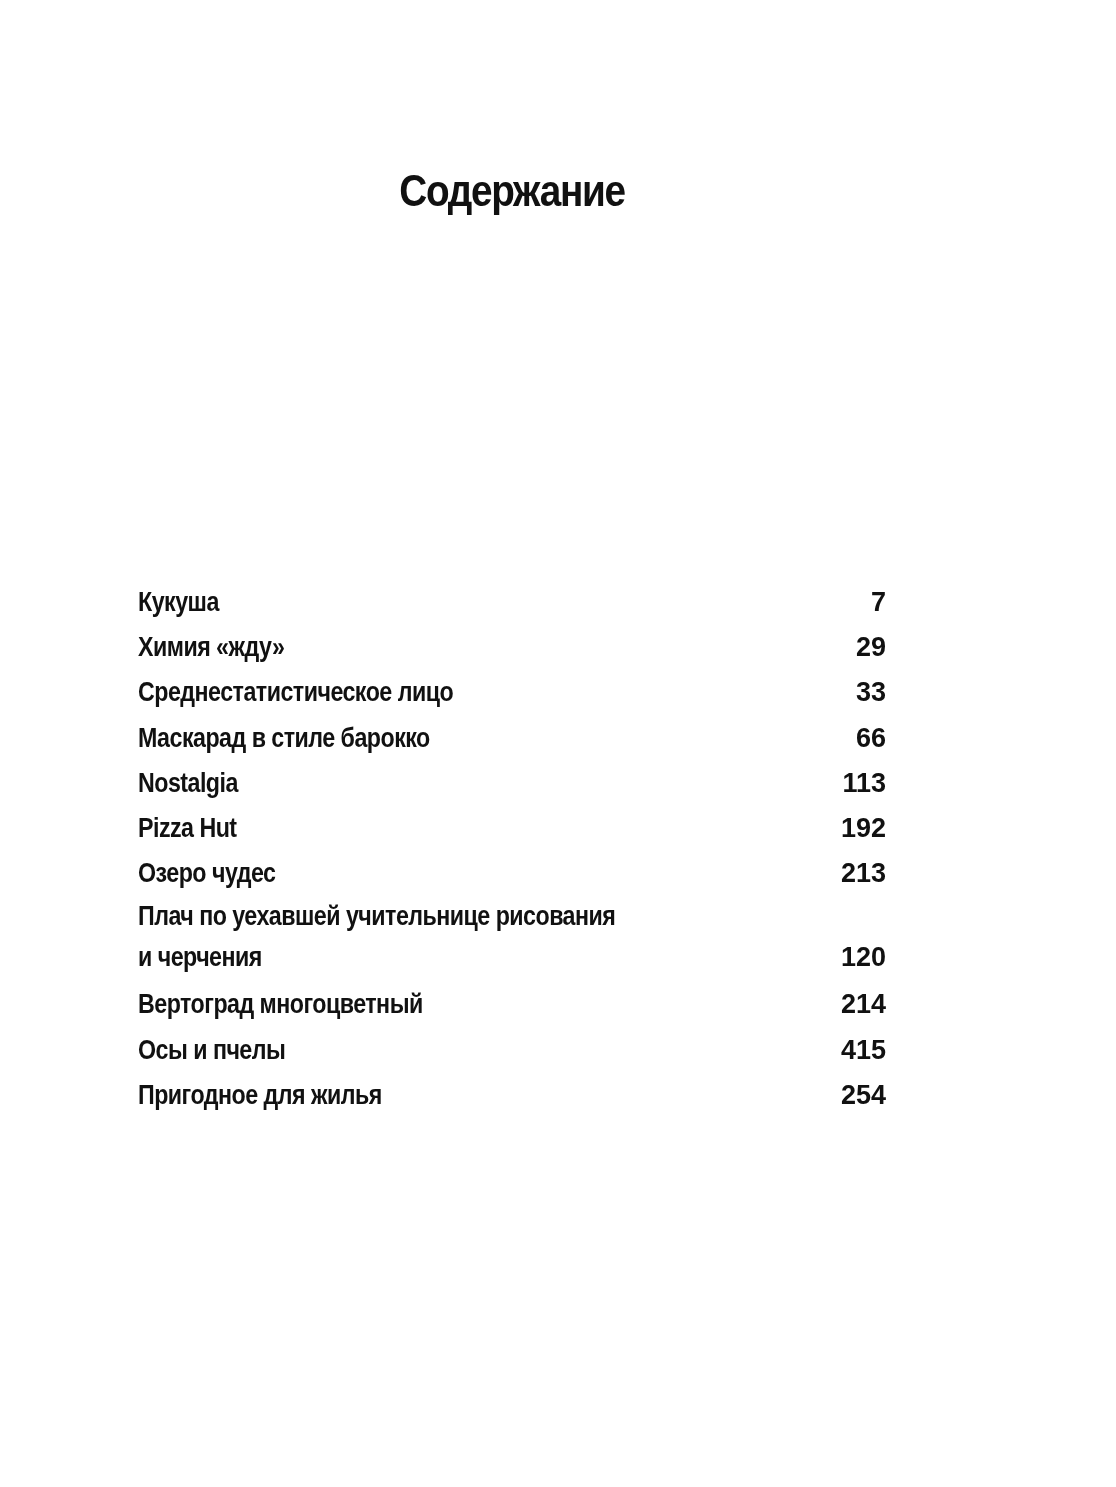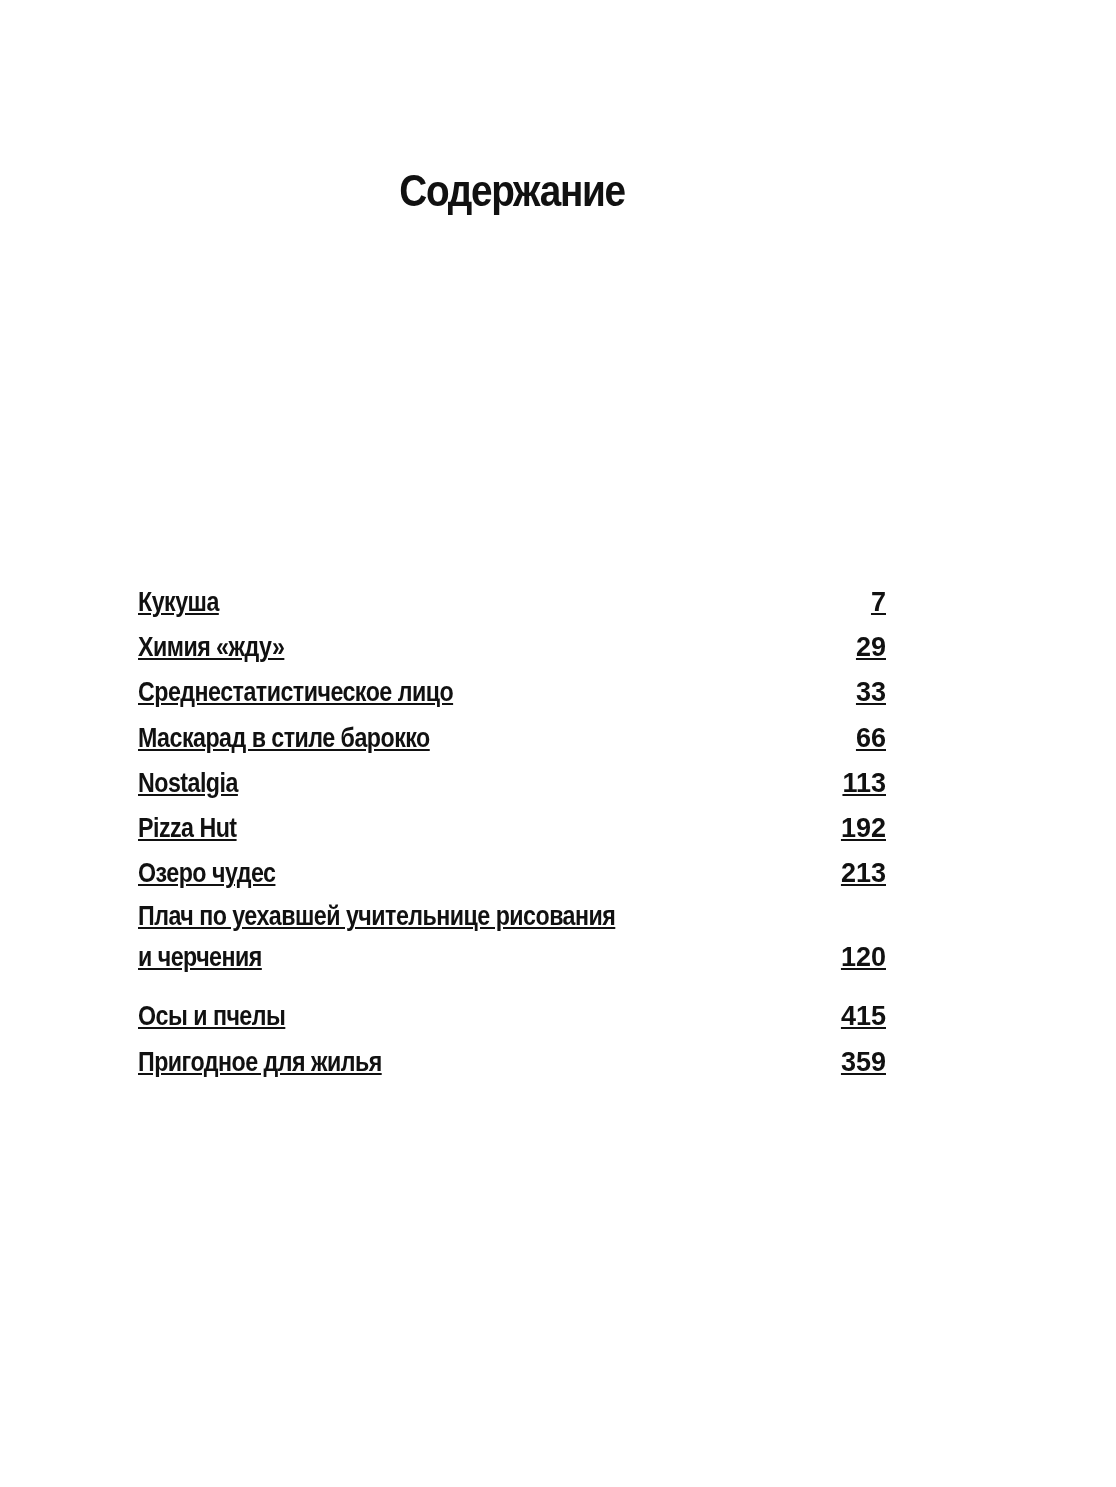--- a/index.html
+++ b/index.html
@@ -34,25 +34,24 @@
       left: 138px;
       width: 748px;
     }
     .toc-row {
       display: flex;
       justify-content: flex-end;
       align-items: flex-end;
       font-size: 27px;
       font-weight: 700;
       line-height: 45.2px;
-      text-decoration: underline;
     }
     .toc-row.multi {
       line-height: 41px;
-      margin-bottom: 16px;
+      margin-bottom: 4px;
     }
     .toc-label {
       display: inline-block;
       letter-spacing: -0.6px;
       transform: scaleX(0.86);
       transform-origin: 0 50%;
       white-space: pre-line;
       width: 116%;
     }
     .toc-page {
@@ -95,20 +94,24 @@
   <div class="toc-row">
     <span class="toc-label">Озеро чудес</span>
     <span class="toc-page">213</span>
   </div>
   <div class="toc-row multi">
     <span class="toc-label">Плач по уехавшей учительнице рисования
 и черчения</span>
     <span class="toc-page">120</span>
   </div>
   <div class="toc-row">
+    <span class="toc-label">Вертоград многоцветный</span>
+    <span class="toc-page">214</span>
+  </div>
+  <div class="toc-row">
     <span class="toc-label">Осы и пчелы</span>
     <span class="toc-page">415</span>
   </div>
   <div class="toc-row">
     <span class="toc-label">Пригодное для жилья</span>
-    <span class="toc-page">359</span>
+    <span class="toc-page">254</span>
   </div>
 </div>
 
 </body></html>

